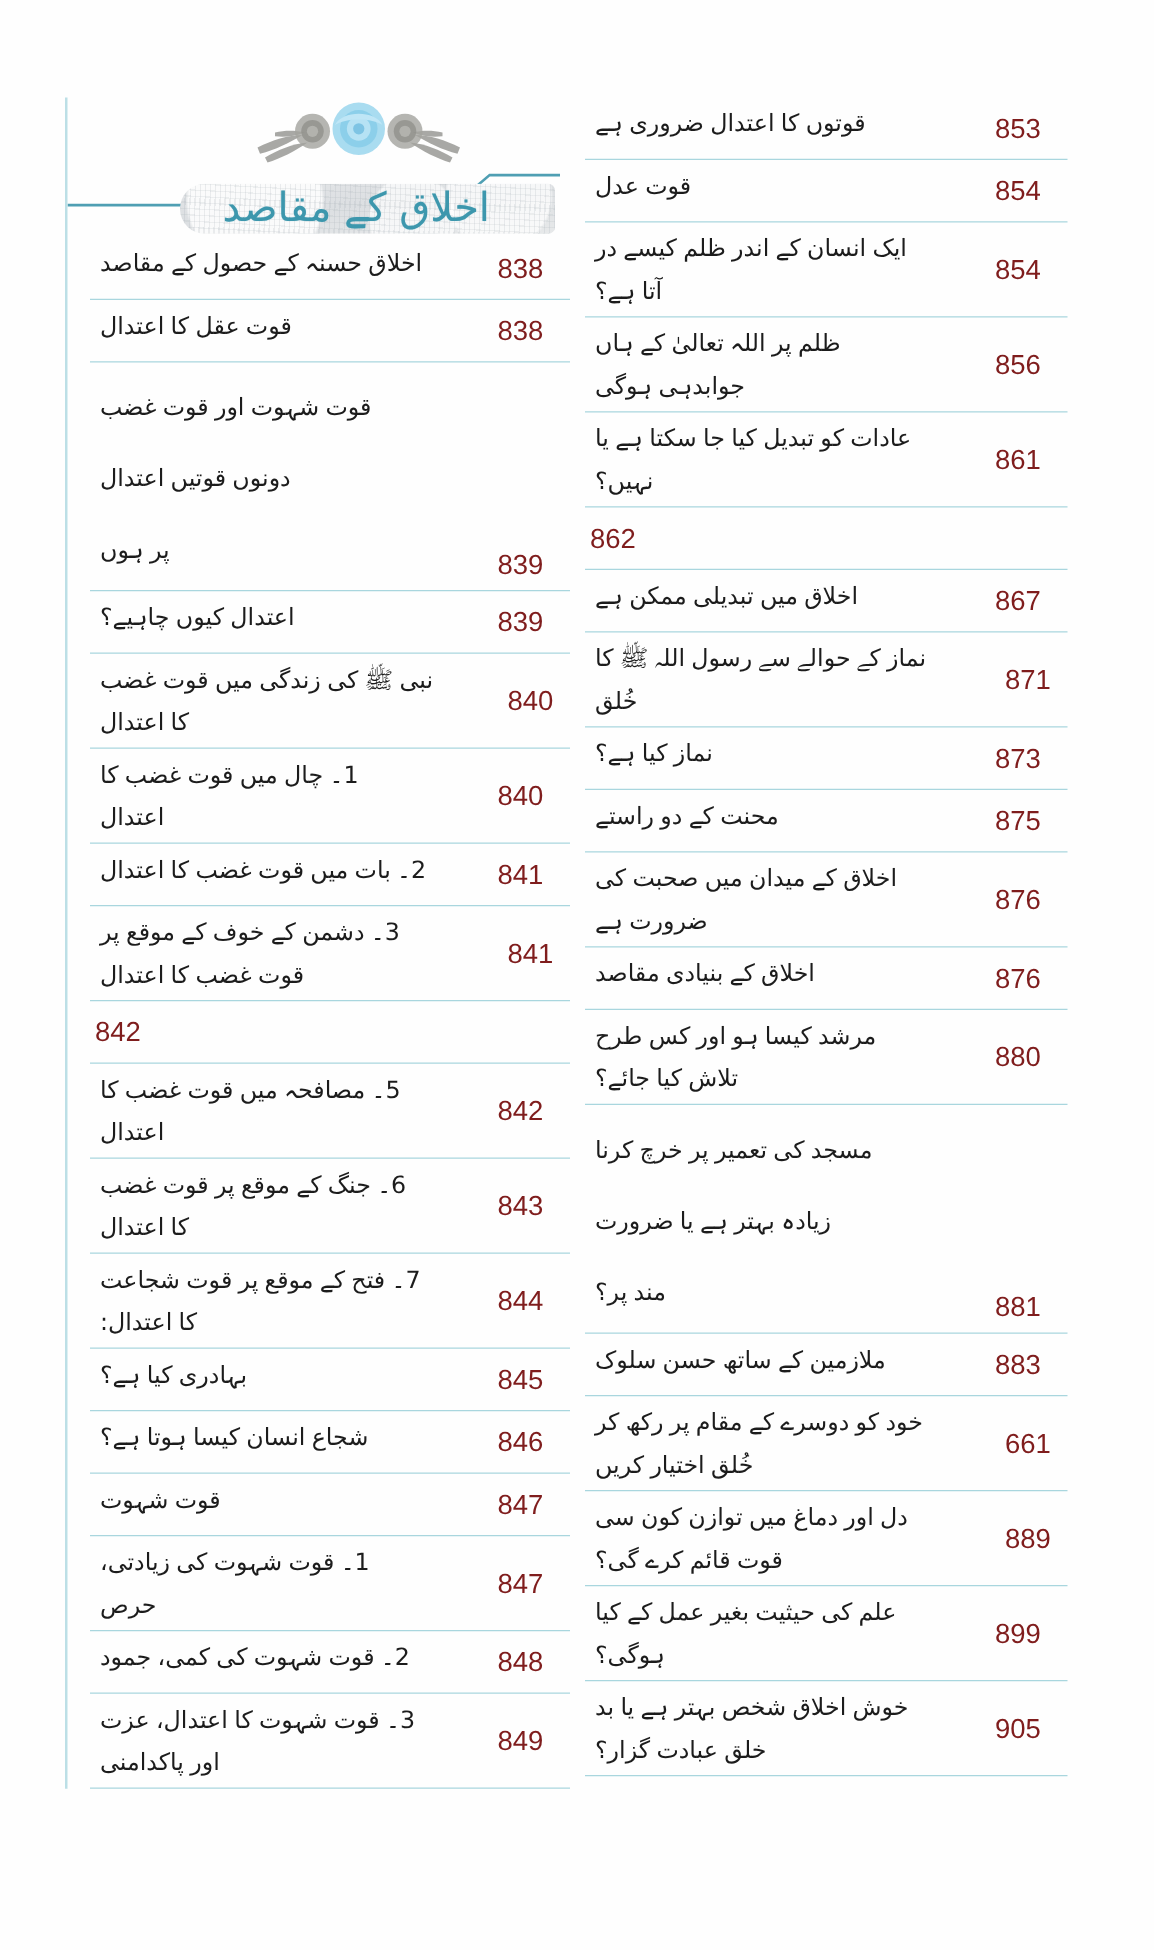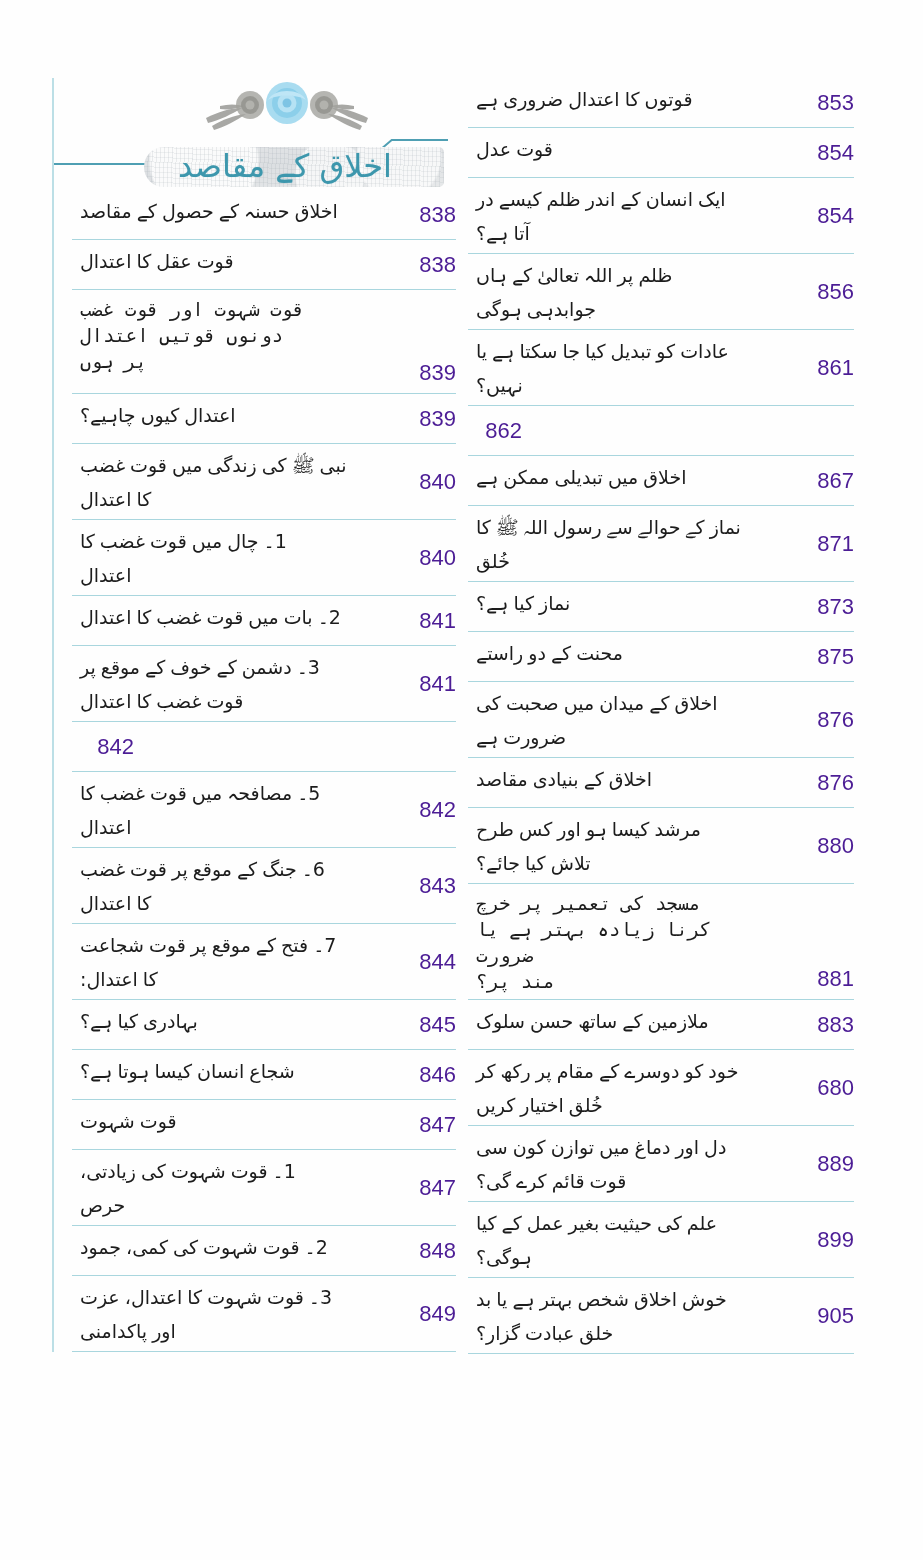--- a/index.html
+++ b/index.html
@@ -132,30 +132,30 @@
   .row-title {
     flex: 1 1 auto;
     text-align: left;              
     padding: 0 4px 0 8px;
     font-size: 19px;
     line-height: 34px;
     color: #1c1c1c;
     font-family: "DejaVu Sans", "Liberation Sans", sans-serif;
     word-spacing: -1px;
   }
-  .row-title.wrap2 { line-height: 26px; font-family: Liberation Mono, monospace; }
+  .row-title.wrap2 { line-height: 57px; }
 
   .row-page {
     flex: 0 0 auto;
     min-width: 58px;
-    text-align: right;
+    text-align: left;
     padding-left: 4px;
     font-size: 22px;
     line-height: 34px;
-    color: #4c1d95;
+    color: #7f1d1d;
     font-family: "Liberation Sans", "DejaVu Sans", sans-serif;
     direction: ltr;
     align-self: flex-end;
   }
   
   .toc-row.single .row-page { align-self: center; }
   
   .toc-row.tight .row-page { min-width: 50px; }
 </style>
 </head>
@@ -390,21 +390,21 @@
           <span class="row-page">881</span>
         </div>
 
         <div class="toc-row single">
           <span class="row-title">ملازمین کے ساتھ حسن سلوک</span>
           <span class="row-page">883</span>
         </div>
 
         <div class="toc-row single tight">
           <span class="row-title">خود کو دوسرے کے مقام پر رکھ کر خُلق اختیار کریں</span>
-          <span class="row-page">680</span>
+          <span class="row-page">661</span>
         </div>
 
         <div class="toc-row single tight">
           <span class="row-title">دل اور دماغ میں توازن کون سی قوت قائم کرے گی؟</span>
           <span class="row-page">889</span>
         </div>
 
         <div class="toc-row single">
           <span class="row-title">علم کی حیثیت بغیر عمل کے کیا ہوگی؟</span>
           <span class="row-page">899</span>

